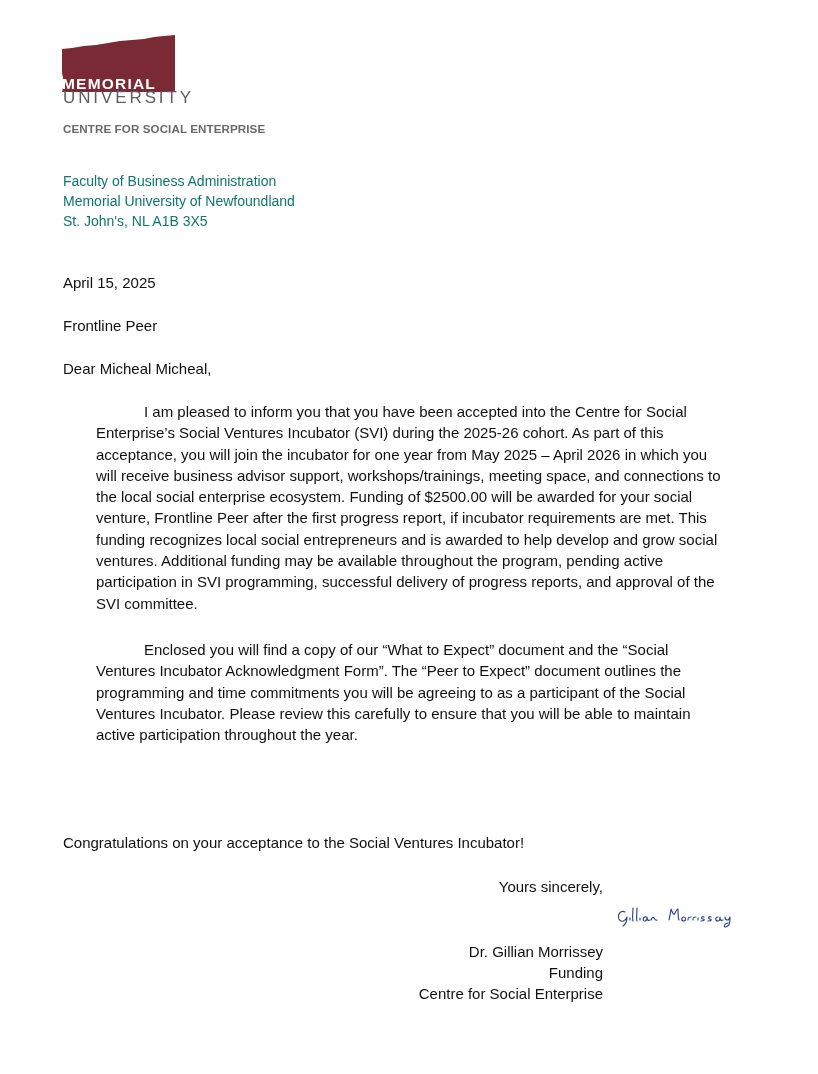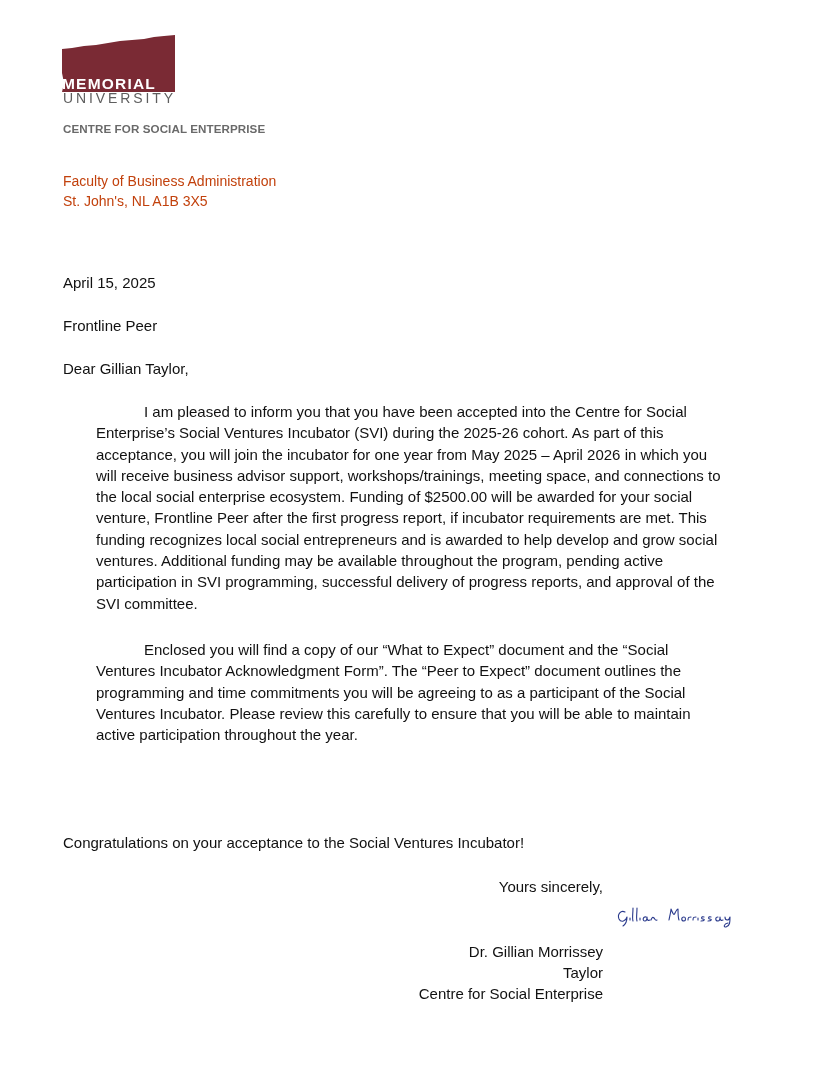--- a/index.html
+++ b/index.html
@@ -40,21 +40,21 @@
       letter-spacing: 1.2px;
       color: #ffffff;
       line-height: 16px;
     }
     .logo-word-university {
       position: absolute;
       left: 1px;
       top: 56px;
       width: 114px;
       font-family: "Liberation Sans", sans-serif;
-      font-size: 14px;
+      font-size: 17px;
       letter-spacing: 2.9px;
       color: #5e5e5e;
       line-height: 14px;
     }
     .centre-name {
       position: absolute;
       left: 63px;
       top: 122px;
       font-family: "Liberation Sans", sans-serif;
       font-weight: bold;
@@ -62,21 +62,21 @@
       letter-spacing: 0.1px;
       color: #6a6a6a;
       white-space: nowrap;
     }
     .address {
       position: absolute;
       left: 63px;
       top: 171px;
       font-size: 14px;
       line-height: 20px;
-      color: #c2410c;
+      color: #0f766e;
     }
     .address div { white-space: nowrap; }
     .text {
       position: absolute;
       left: 63px;
       font-size: 15px;
       line-height: 21.3px;
       color: #111;
       white-space: nowrap;
     }
@@ -117,26 +117,27 @@
       <path d="M0,14 L10,13 L22,11 L34,10 L46,8 L58,6 L70,5 L82,4 L92,2 L102,1 L113,0 L113,57 L0,57 L2,48 L0,38 Z" fill="#7a2a34"></path>
     </svg>
     <div class="logo-word-memorial">MEMORIAL</div>
     <div class="logo-word-university">UNIVERSITY</div>
   </div>
 
   <div class="centre-name">CENTRE FOR SOCIAL ENTERPRISE</div>
 
   <div class="address">
     <div>Faculty of Business Administration</div>
+    <div>Memorial University of Newfoundland</div>
     <div>St. John's, NL A1B 3X5</div>
   </div>
 
   <div class="text" style="top:272px;text-align:right;">April 15, 2025</div>
   <div class="text" style="top:315px;">Frontline Peer</div>
-  <div class="text" style="top:358px;">Dear Gillian Taylor,</div>
+  <div class="text" style="top:358px;">Dear Micheal Micheal,</div>
 
   <div class="para" style="top:401px;">
     <span class="line indent">I am pleased to inform you that you have been accepted into the Centre for Social</span>
     <span class="line">Enterprise’s Social Ventures Incubator (SVI) during the 2025-26 cohort. As part of this</span>
     <span class="line">acceptance, you will join the incubator for one year from May 2025 – April 2026 in which you</span>
     <span class="line">will receive business advisor support, workshops/trainings, meeting space, and connections to</span>
     <span class="line">the local social enterprise ecosystem. Funding of $2500.00 will be awarded for your social</span>
     <span class="line">venture, Frontline Peer after the first progress report, if incubator requirements are met. This</span>
     <span class="line">funding recognizes local social entrepreneurs and is awarded to help develop and grow social</span>
     <span class="line">ventures. Additional funding may be available throughout the program, pending active</span>
@@ -172,16 +173,16 @@
       <path d="M78,16 C78,13 79,13 81,13"></path>
       <path d="M83,14 L83,16"></path>
       <path d="M89,13 C86,12 86,15 88,15 C90,15 90,17 86,17"></path>
       <path d="M96,13 C93,12 93,15 95,15 C97,15 97,17 93,17"></path>
       <path d="M103,13 C100,13 100,17 103,17 C105,17 105,14 105,13 C105,16 106,17 108,16"></path>
       <path d="M110,13 C110,17 114,17 115,13 C115,18 115,22 111,23 C108,23 109,20 113,19"></path>
     </g>
   </svg>
 
   <div class="closing" style="top:941px;margin-left:20px;">Dr. Gillian Morrissey</div>
-  <div class="closing" style="top:962px;">Taylor</div>
+  <div class="closing" style="top:962px;">Funding</div>
   <div class="closing" style="top:983px;">Centre for Social Enterprise</div>
 
 </div>
 
 </body></html>

